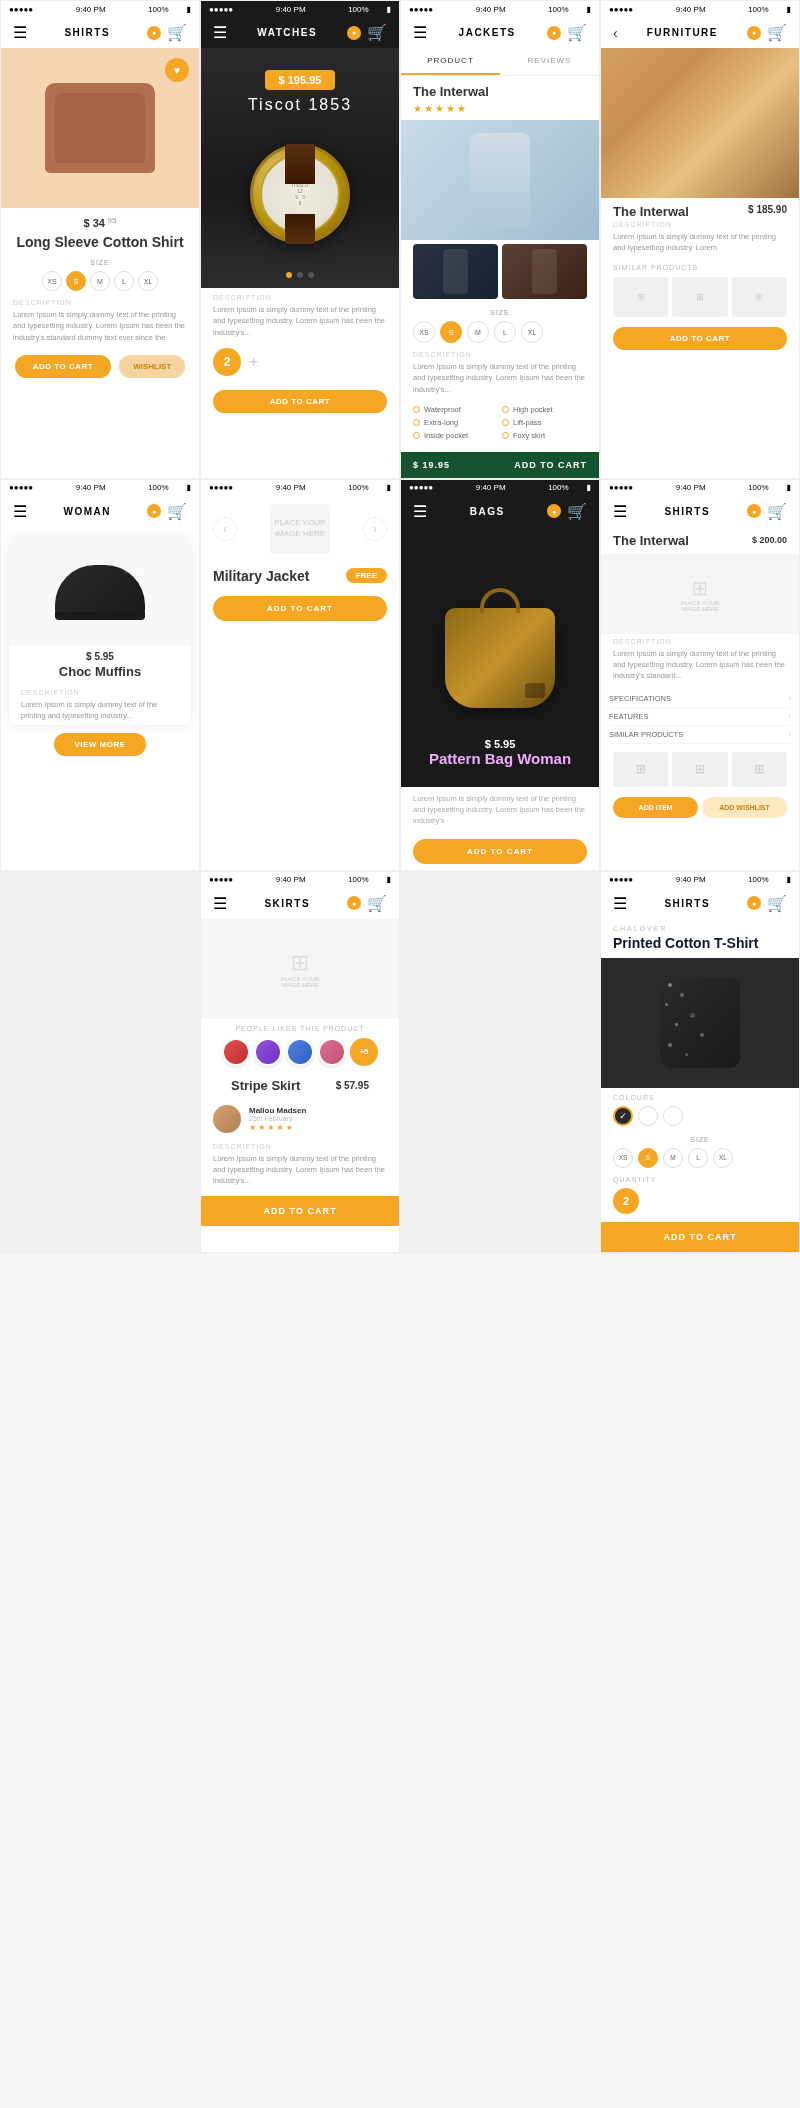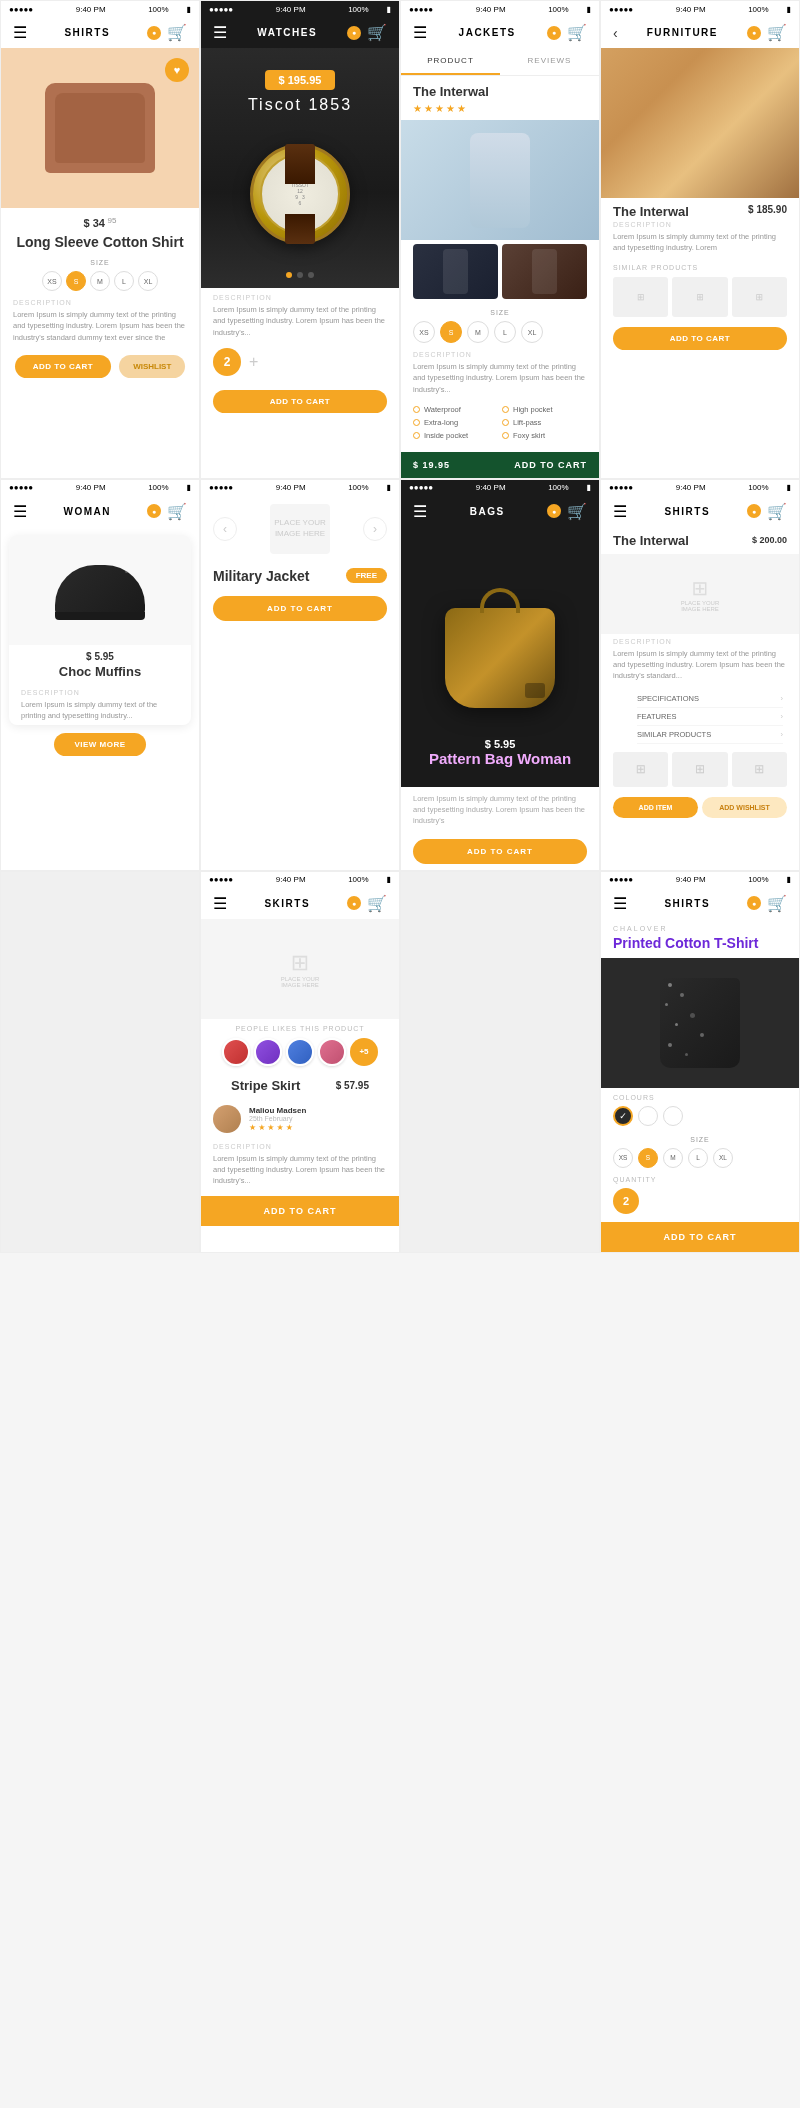--- a/index.html
+++ b/index.html
@@ -590,21 +590,21 @@
     .chalover-label {
       font-size: 7px;
       letter-spacing: 2px;
       text-transform: uppercase;
       color: #bbb;
       padding: 6px 12px 2px;
     }
     .tshirt-name {
       font-size: 14px;
       font-weight: 600;
-      color: #6d28d9;
+      color: #0f172a;
       padding: 0 12px 6px;
       line-height: 1.3;
     }
     .tshirt-img {
       width: 100%;
       height: 130px;
       background: #2a2a2a;
       display: flex; align-items: center; justify-content: center;
       position: relative;
       overflow: hidden;
@@ -1164,21 +1164,21 @@
     <div class="shirts2-img-placeholder">
       <div style="text-align:center;">
         <div style="font-size:20px;color:#ddd;">⊞</div>
         <div style="font-size:6px;color:#ccc;">PLACE YOUR<br>IMAGE HERE</div>
       </div>
     </div>
     <div class="shirts2-specs-section">
       <div class="desc-label">DESCRIPTION</div>
       <div class="desc-text">Lorem Ipsum is simply dummy text of the printing and typesetting industry. Lorem Ipsum has been the industry's standard...</div>
     </div>
-    <div style="padding:4px 16px;margin-left:20px;">
+    <div style="padding:4px 8px;">
       <div class="shirts2-spec-row">
         <span>SPECIFICATIONS</span>
         <span class="shirts2-spec-arrow">›</span>
       </div>
       <div class="shirts2-spec-row">
         <span>FEATURES</span>
         <span class="shirts2-spec-arrow">›</span>
       </div>
       <div class="shirts2-spec-row">
         <span>SIMILAR PRODUCTS</span>

